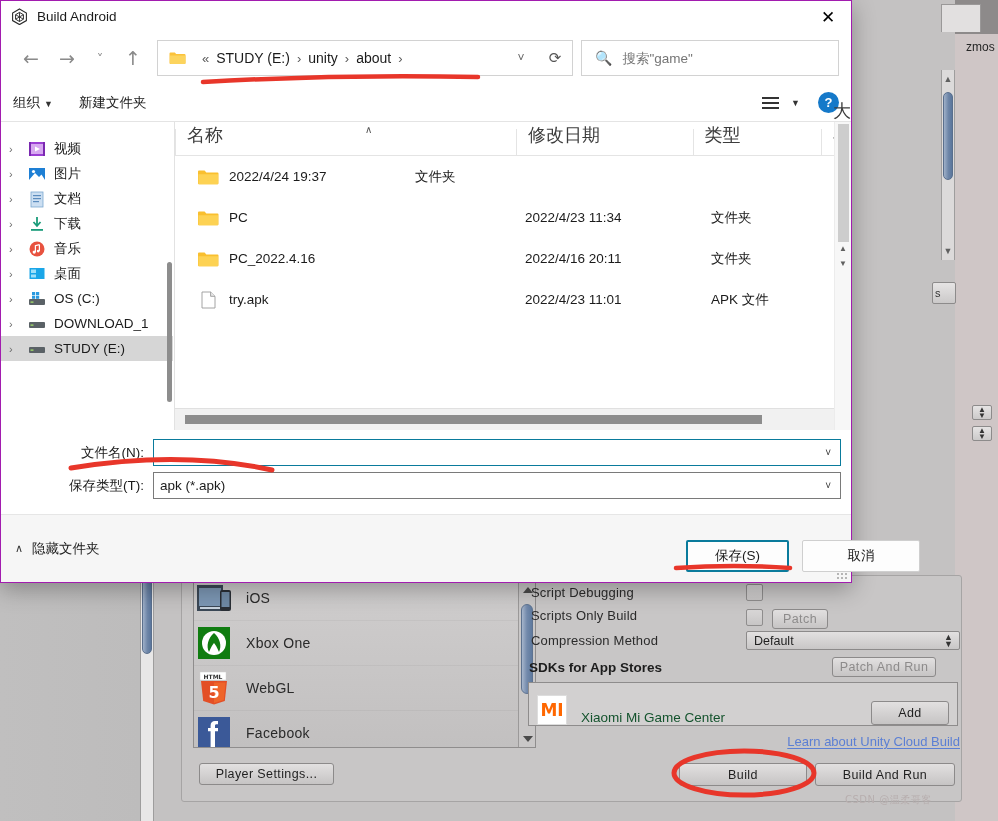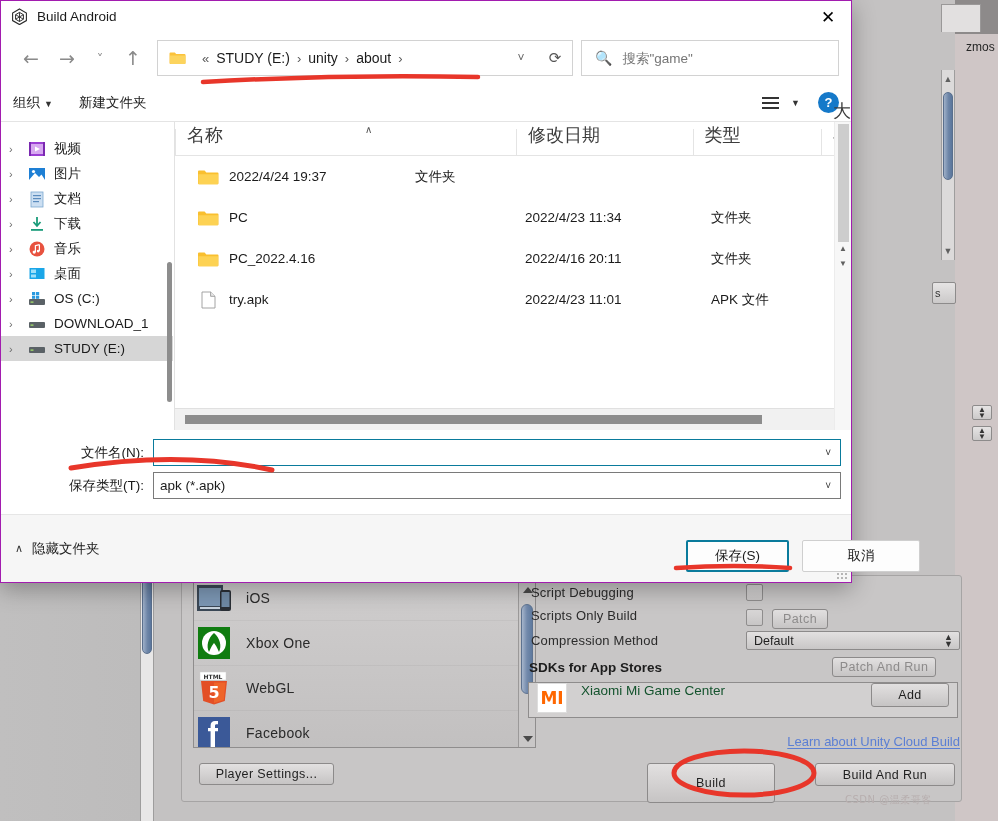--- a/index.html
+++ b/index.html
@@ -97,37 +97,37 @@
   }
   .u-dropdown .arrows {
     position: absolute; right: 6px; top: 2px; font-size: 9px; line-height: 7px;
     color: #333; text-align: center;
   }
   .sdk-title {
     position: absolute; left: 529px; top: 660px;
     font-size: 13.5px; font-weight: bold; color: #1d1d1d;
   }
   .sdk-box {
-    position: absolute; left: 528px; top: 682px; width: 430px; height: 36px;
+    position: absolute; left: 528px; top: 682px; width: 430px; height: 44px;
     background: #d2d0d0; border: 1px solid #8e8c8c;
-    display: flex; align-items: flex-start; padding: 0 8px;
+    display: flex; align-items: flex-end; padding: 0 8px;
   }
   .mi-logo {
     width: 30px; height: 30px; background: #fff; border: 1px solid #ddd;
     color: #ff6700; font-weight: bold; font-size: 17px;
     display: flex; align-items: center; justify-content: center;
     font-family: "DejaVu Sans", sans-serif; flex: none;
   }
   .sdk-name { margin-left: 14px; font-size: 13.5px; color: #14532d; flex: 1; }
   #cloud-build-link {
     position: absolute; right: 38px; top: 734px;
     font-size: 13px; color: #5b7fd4; text-decoration: none;
     text-decoration-line: underline; text-underline-offset: 2px;
   }
-  #build-btn { position: absolute; left: 647px; top: 763px; width: 128px; height: 40px; }
+  #build-btn { position: absolute; left: 679px; top: 763px; width: 128px; height: 23px; }
   #build-run-btn { position: absolute; left: 815px; top: 763px; width: 140px; height: 23px; }
 
   .watermark {
     position: absolute; left: 845px; top: 793px;
     font-size: 10px; color: #b7aeae; letter-spacing: .5px;
     font-family: "DejaVu Sans", sans-serif; white-space: nowrap;
   }
 
   
   .mini-step {

